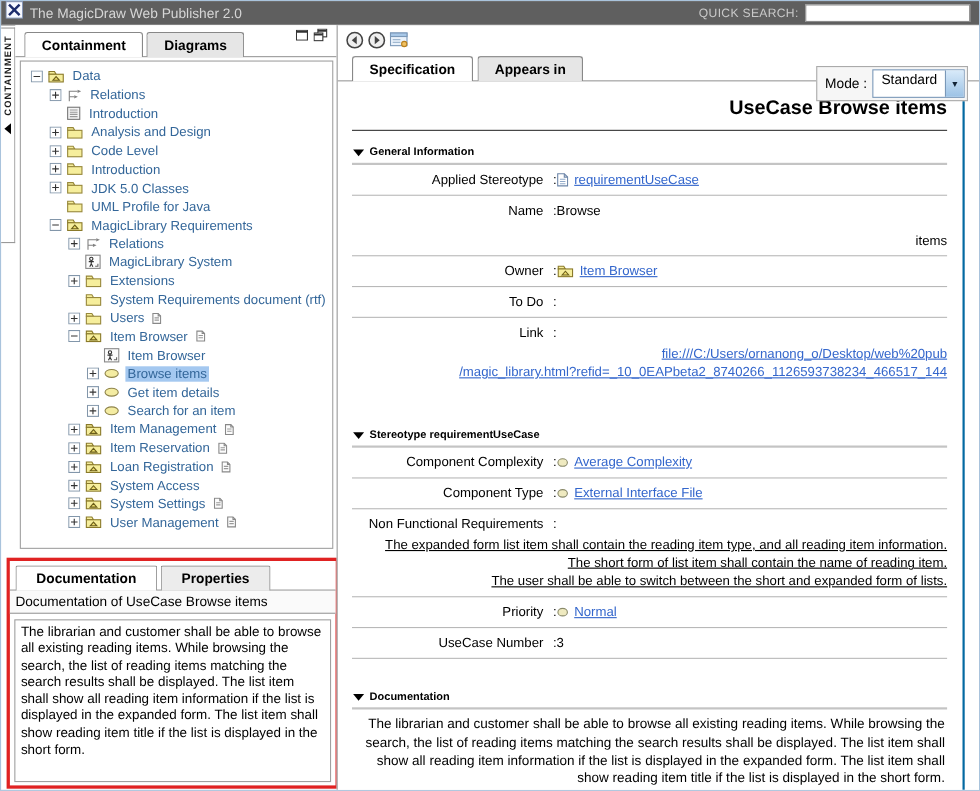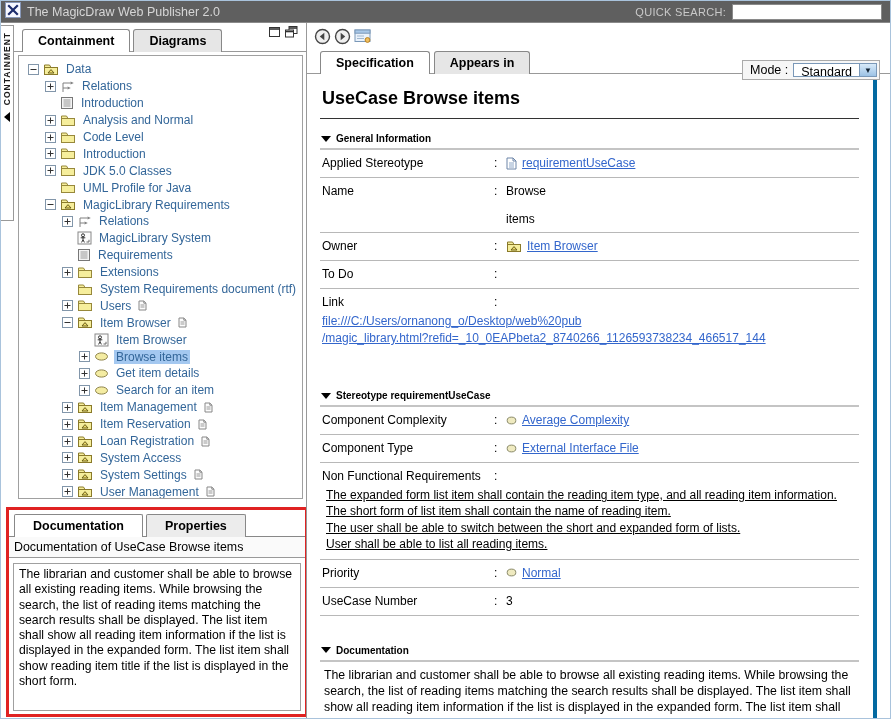--- a/index.html
+++ b/index.html
@@ -62,27 +62,27 @@
 
   
   .right-panel { position:absolute; left:305px; top:22px; width:586px; height:697px; background:#fff;
                  border-left:1px solid #999; }
   .toolbar { height:23px; display:flex; align-items:center; gap:3px; padding:4px 0 0 7px; }
   .toolbar span { display:inline-flex; cursor:pointer; }
   .rtabs { position:relative; height:28px; display:flex; align-items:flex-end; padding-left:13px; gap:4px;
            border-bottom:1px solid #999; }
   .mode-box { position:absolute; right:12px; top:14px; border:1px solid #AAA; background:#F6F6F6;
               display:flex; align-items:center; gap:5px; padding:2px 2px 2px 7px; font-size:12.5px; }
-  .mode-select { border:1px solid #7A98B8; background:#fff; display:flex; align-items:stretch; height:14px; cursor:pointer;}
+  .mode-select { border:1px solid #7A98B8; background:#fff; display:flex; align-items:stretch; height:26px; cursor:pointer;}
   .mode-value { padding:1px 7px 0 7px; font-size:12.5px; }
   .mode-btn { width:17px; background:linear-gradient(#D8EAF9,#9CC2E5); border-left:1px solid #7A98B8;
               display:flex; align-items:center; justify-content:center; font-size:8px; color:#123; }
 
-  .content { margin:0 15px 0 0; border-right:4px solid #0369a1; padding:10px 14px 0 13px;
-             height:645px; overflow:hidden; }
+  .content { margin:0 15px 0 0; border-right:2px solid #0369a1; padding:10px 14px 0 13px;
+             height:645px; overflow:hidden;text-align:right; }
   .page-title { font-size:18px; font-weight:bold; color:#000; margin:4px 0 9px 2px; }
   .title-rule { border:none; border-top:1px solid #333; margin:0 0 12px 0; }
 
   .section { margin-top:4px; }
   .section + .section { margin-top:27px; }
   .sec-header { display:flex; align-items:center; gap:5px; font-weight:bold; font-size:10px;
                 padding:2px 0 4px 1px; color:#000; }
   .sec-tri { width:0; height:0; border-left:5px solid transparent; border-right:5px solid transparent;
              border-top:6px solid #000; cursor:pointer; }
   .sec-rule { border-top:2px solid #C4C4C4; }
@@ -205,21 +205,21 @@
               <line x1="2.5" y1="5.5" x2="8.5" y2="5.5" stroke="#333"></line>
               <line x1="5.5" y1="2.5" x2="5.5" y2="8.5" stroke="#333"></line>
             </svg>
           </span>
           <span class="ticon">
             <svg width="16" height="13" viewBox="0 0 16 13">
               <path d="M1.5 4.5 L1.5 2 L6.5 2 L8 4.5 Z" fill="#F6EE9C" stroke="#97883B"></path>
               <rect x="1.5" y="4.5" width="13" height="7" fill="#F6EE9C" stroke="#97883B"></rect>
             </svg>
           </span>
-          <span class="tlabel">Analysis and Normal</span>
+          <span class="tlabel">Analysis and Design</span>
         </div>
         <div class="tree-row">
           <span class="ind" style="width: 22px;"></span>
           <span class="exp">
             <svg width="11" height="11" viewBox="0 0 11 11">
               <rect x="0.5" y="0.5" width="10" height="10" fill="#fff" stroke="#8296AA"></rect>
               <line x1="2.5" y1="5.5" x2="8.5" y2="5.5" stroke="#333"></line>
               <line x1="5.5" y1="2.5" x2="5.5" y2="8.5" stroke="#333"></line>
             </svg>
           </span>
@@ -319,34 +319,20 @@
             <svg width="15" height="14" viewBox="0 0 15 14">
               <rect x="1" y="1" width="13" height="12" fill="#FCFCFC" stroke="#888"></rect>
               <circle cx="6" cy="4.3" r="1.5" fill="none" stroke="#333"></circle>
               <line x1="6" y1="5.8" x2="6" y2="8.8" stroke="#333"></line>
               <line x1="3.7" y1="6.8" x2="8.3" y2="6.8" stroke="#333"></line>
               <path d="M6 8.8 L4.6 11.4 M6 8.8 L7.4 11.4" stroke="#333" fill="none"></path>
               <path d="M9.5 11 L12 11 L12 8.8" fill="none" stroke="#666"></path>
             </svg>
           </span>
           <span class="tlabel">MagicLibrary System</span>
-        </div>
-        <div class="tree-row">
-          <span class="ind" style="width: 39px;"></span>
-          <span class="exp-spacer"></span>
-          <span class="ticon">
-            <svg width="14" height="14" viewBox="0 0 14 14">
-              <rect x="1.5" y="1.5" width="11" height="11" fill="#F4F4F4" stroke="#777"></rect>
-              <line x1="3.5" y1="4" x2="10.5" y2="4" stroke="#999"></line>
-              <line x1="3.5" y1="6" x2="10.5" y2="6" stroke="#999"></line>
-              <line x1="3.5" y1="8" x2="10.5" y2="8" stroke="#999"></line>
-              <line x1="3.5" y1="10" x2="10.5" y2="10" stroke="#999"></line>
-            </svg>
-          </span>
-          <span class="tlabel">Requirements</span>
         </div>
         <div class="tree-row">
           <span class="ind" style="width: 39px;"></span>
           <span class="exp">
             <svg width="11" height="11" viewBox="0 0 11 11">
               <rect x="0.5" y="0.5" width="10" height="10" fill="#fff" stroke="#8296AA"></rect>
               <line x1="2.5" y1="5.5" x2="8.5" y2="5.5" stroke="#333"></line>
               <line x1="5.5" y1="2.5" x2="5.5" y2="8.5" stroke="#333"></line>
             </svg>
           </span>
@@ -774,21 +760,20 @@
             </div>
             <div class="spec-row">
               <div class="row-line">
                 <span class="row-label">Non Functional Requirements</span>
                 <span class="row-colon">:</span>
               </div>
               <div class="text-lines">
                 <div>The expanded form list item shall contain the reading item type, and all reading item information.</div>
                 <div>The short form of list item shall contain the name of reading item.</div>
                 <div>The user shall be able to switch between the short and expanded form of lists.</div>
-                <div>User shall be able to list all reading items.</div>
               </div>
             </div>
             <div class="spec-row">
               <div class="row-line">
                 <span class="row-label">Priority</span>
                 <span class="row-colon">:</span>
                 <span class="row-icon">
                   <svg width="11" height="9" viewBox="0 0 11 9">
                     <ellipse cx="5.5" cy="4.5" rx="4.3" ry="3.4" fill="#EFEAC0" stroke="#8A8A6A"></ellipse>
                   </svg>

